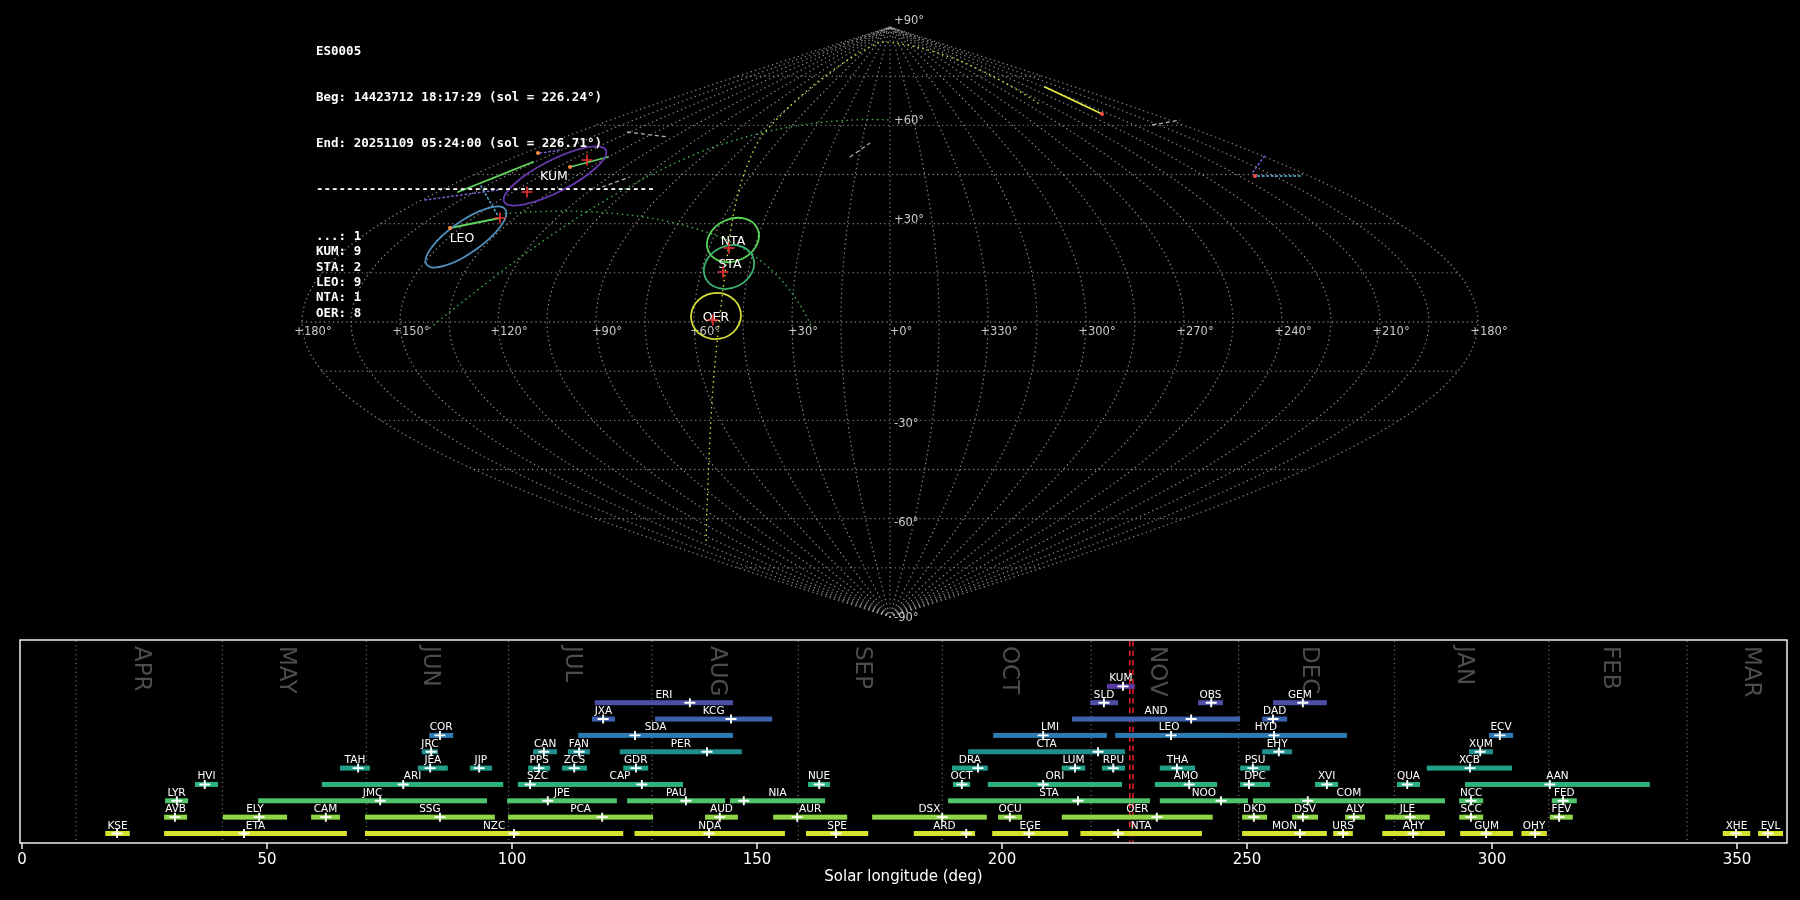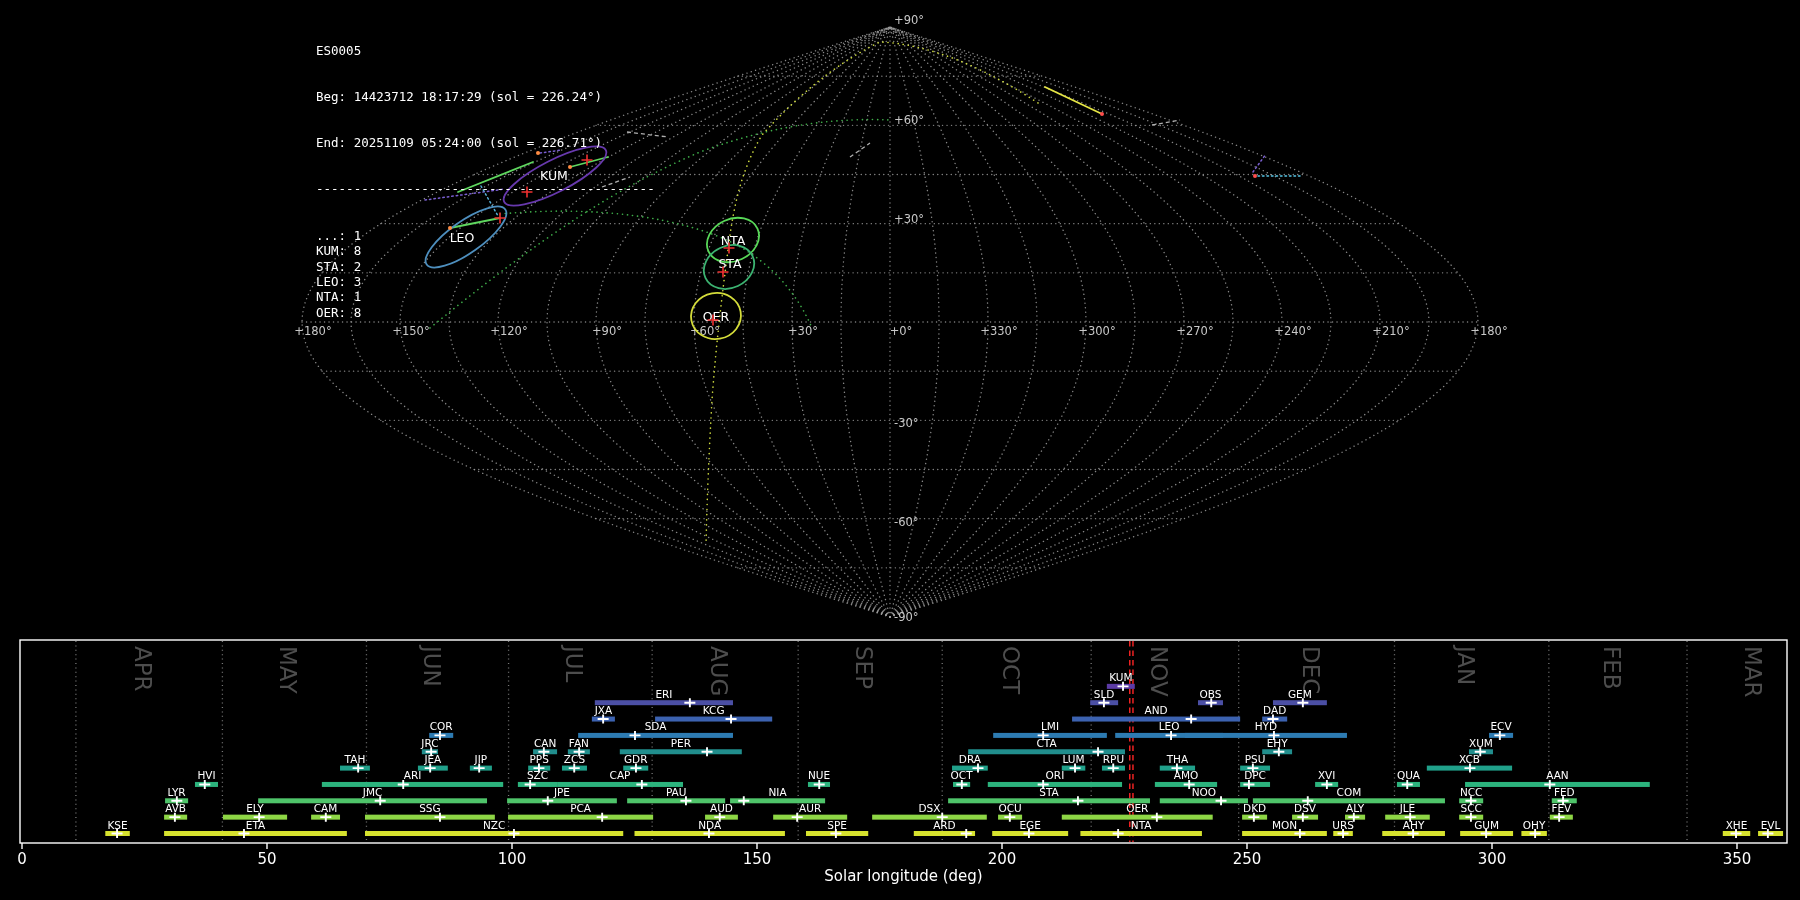--- a/index.html
+++ b/index.html
@@ -1,20 +1,20 @@
 <!DOCTYPE html>
 <html><head>
 <meta charset="utf-8">
 <style>
   html,body{margin:0;padding:0;background:#000;}
   .stage{position:relative;width:1800px;height:900px;background:#000;overflow:hidden;
          font-family:"DejaVu Sans",sans-serif;}
   svg{position:absolute;left:0;top:0;}
   .hdr{position:absolute;left:316px;top:12px;color:#fff;
-       font-family:"DejaVu Sans Mono",monospace;font-size:12.5px;line-height:15.4px;white-space:pre;}
+       font-family:"DejaVu Sans Mono",monospace;font-size:12.5px;line-height:15.4px;white-space:pre;font-weight:bold;}
   text{font-family:"DejaVu Sans",sans-serif;}
   .glabel{fill:#c8c8c8;font-size:11.5px;}
   .elabel{fill:#ffffff;font-size:12.5px;text-anchor:middle;}
   .slabel{fill:#ffffff;font-size:10.5px;text-anchor:middle;}
   .mlabel{fill:#4d4d4d;font-size:23px;}
   .ticklabel{fill:#ffffff;font-size:15px;text-anchor:middle;}
   .xlabel{fill:#ffffff;font-size:15px;text-anchor:middle;}
 </style>
 </head>
 <body>
@@ -417,15 +417,15 @@
       <text x="1492" y="864" class="ticklabel">300</text>
       <line x1="1737.0000000000002" y1="843" x2="1737.0000000000002" y2="849" stroke="#ffffff" stroke-width="1.4"></line>
       <text x="1737.0000000000002" y="864" class="ticklabel">350</text>
       <text x="903.5" y="881" class="xlabel">Solar longitude (deg)</text>
     </svg>
   <div class="hdr">
     <div>ES0005</div>
     <div>Beg: 14423712 18:17:29 (sol = 226.24°)</div>
     <div>End: 20251109 05:24:00 (sol = 226.71°)</div>
     <div>---------------------------------------------</div>
-    <div id="counts"><div>...: 1</div><div>KUM: 8</div><div>STA: 2</div><div>LEO: 3</div><div>NTA: 1</div><div>OER: 8</div></div>
+    <div id="counts"><div>...: 1</div><div>KUM: 9</div><div>STA: 2</div><div>LEO: 9</div><div>NTA: 1</div><div>OER: 8</div></div>
   </div>
 </div>
 
 </body></html>

